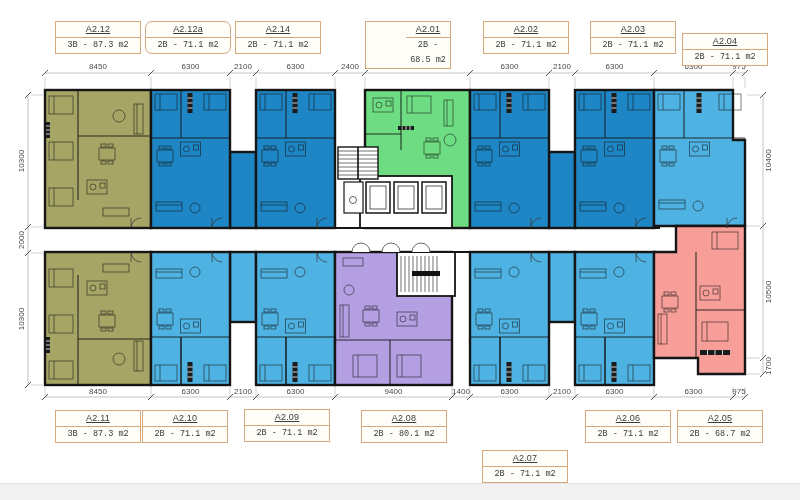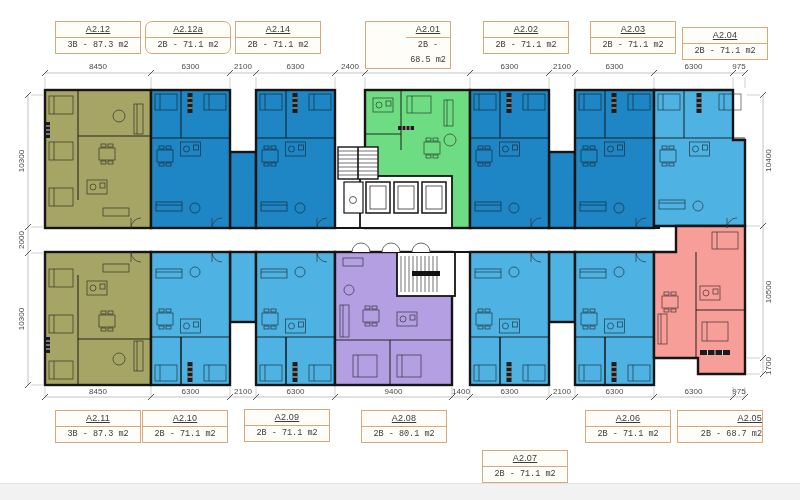--- a/index.html
+++ b/index.html
@@ -522,21 +522,21 @@
         <div class="spec">2B - 68.5 m2</div>
       </div>
       <div class="label-box" style="left: 483px; top: 21px;">
         <div class="uid">A2.02</div>
         <div class="spec">2B - 71.1 m2</div>
       </div>
       <div class="label-box" style="left: 590px; top: 21px;">
         <div class="uid">A2.03</div>
         <div class="spec">2B - 71.1 m2</div>
       </div>
-      <div class="label-box" style="left: 682px; top: 27px;">
+      <div class="label-box" style="left: 682px; top: 33px;">
         <div class="uid">A2.04</div>
         <div class="spec">2B - 71.1 m2</div>
       </div>
       <div class="label-box" style="left: 55px; top: 410px;">
         <div class="uid">A2.11</div>
         <div class="spec">3B - 87.3 m2</div>
       </div>
       <div class="label-box" style="left: 142px; top: 410px;">
         <div class="uid">A2.10</div>
         <div class="spec">2B - 71.1 m2</div>
@@ -550,19 +550,19 @@
         <div class="spec">2B - 80.1 m2</div>
       </div>
       <div class="label-box" style="left: 482px; top: 410px; margin-top: 40px;">
         <div class="uid">A2.07</div>
         <div class="spec">2B - 71.1 m2</div>
       </div>
       <div class="label-box" style="left: 585px; top: 410px;">
         <div class="uid">A2.06</div>
         <div class="spec">2B - 71.1 m2</div>
       </div>
-      <div class="label-box" style="left: 677px; top: 410px; text-align: right;">
+      <div class="label-box" style="left: 677px; top: 410px;">
         <div class="uid">A2.05</div>
         <div class="spec">2B - 68.7 m2</div>
       </div>
     </div>
   <div id="footer-bar"></div>
 </div>
 
 </body></html>

